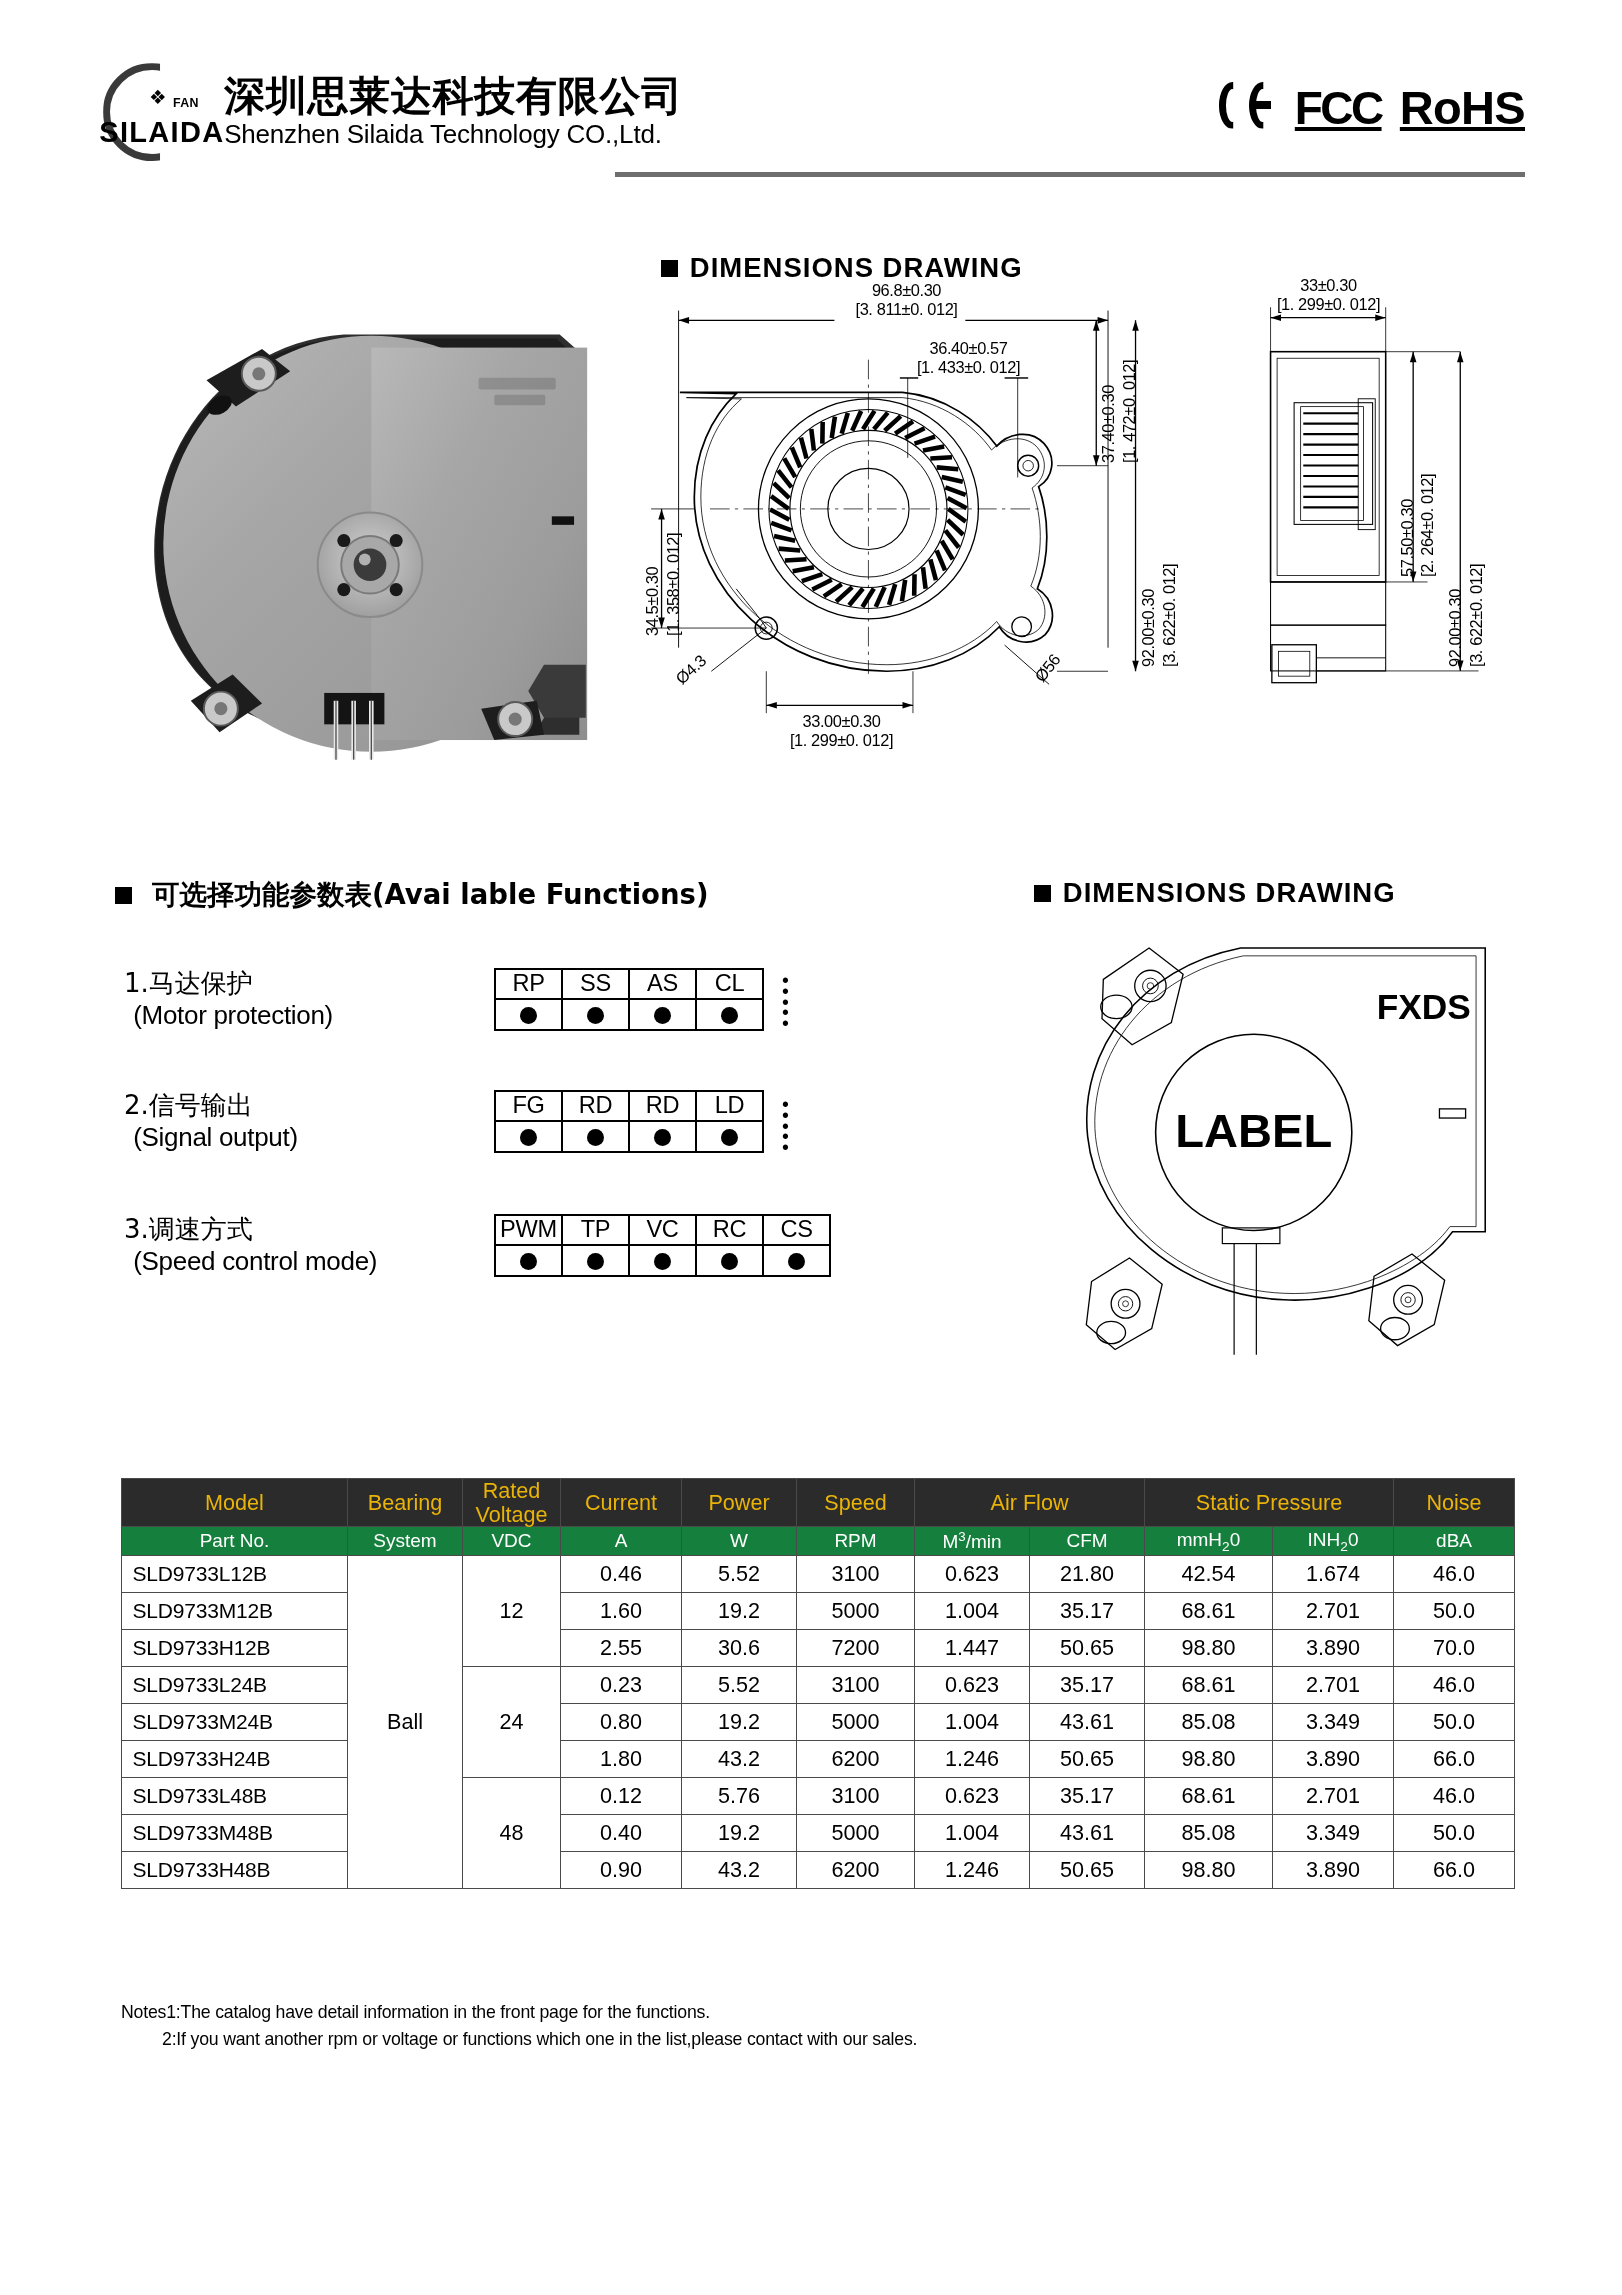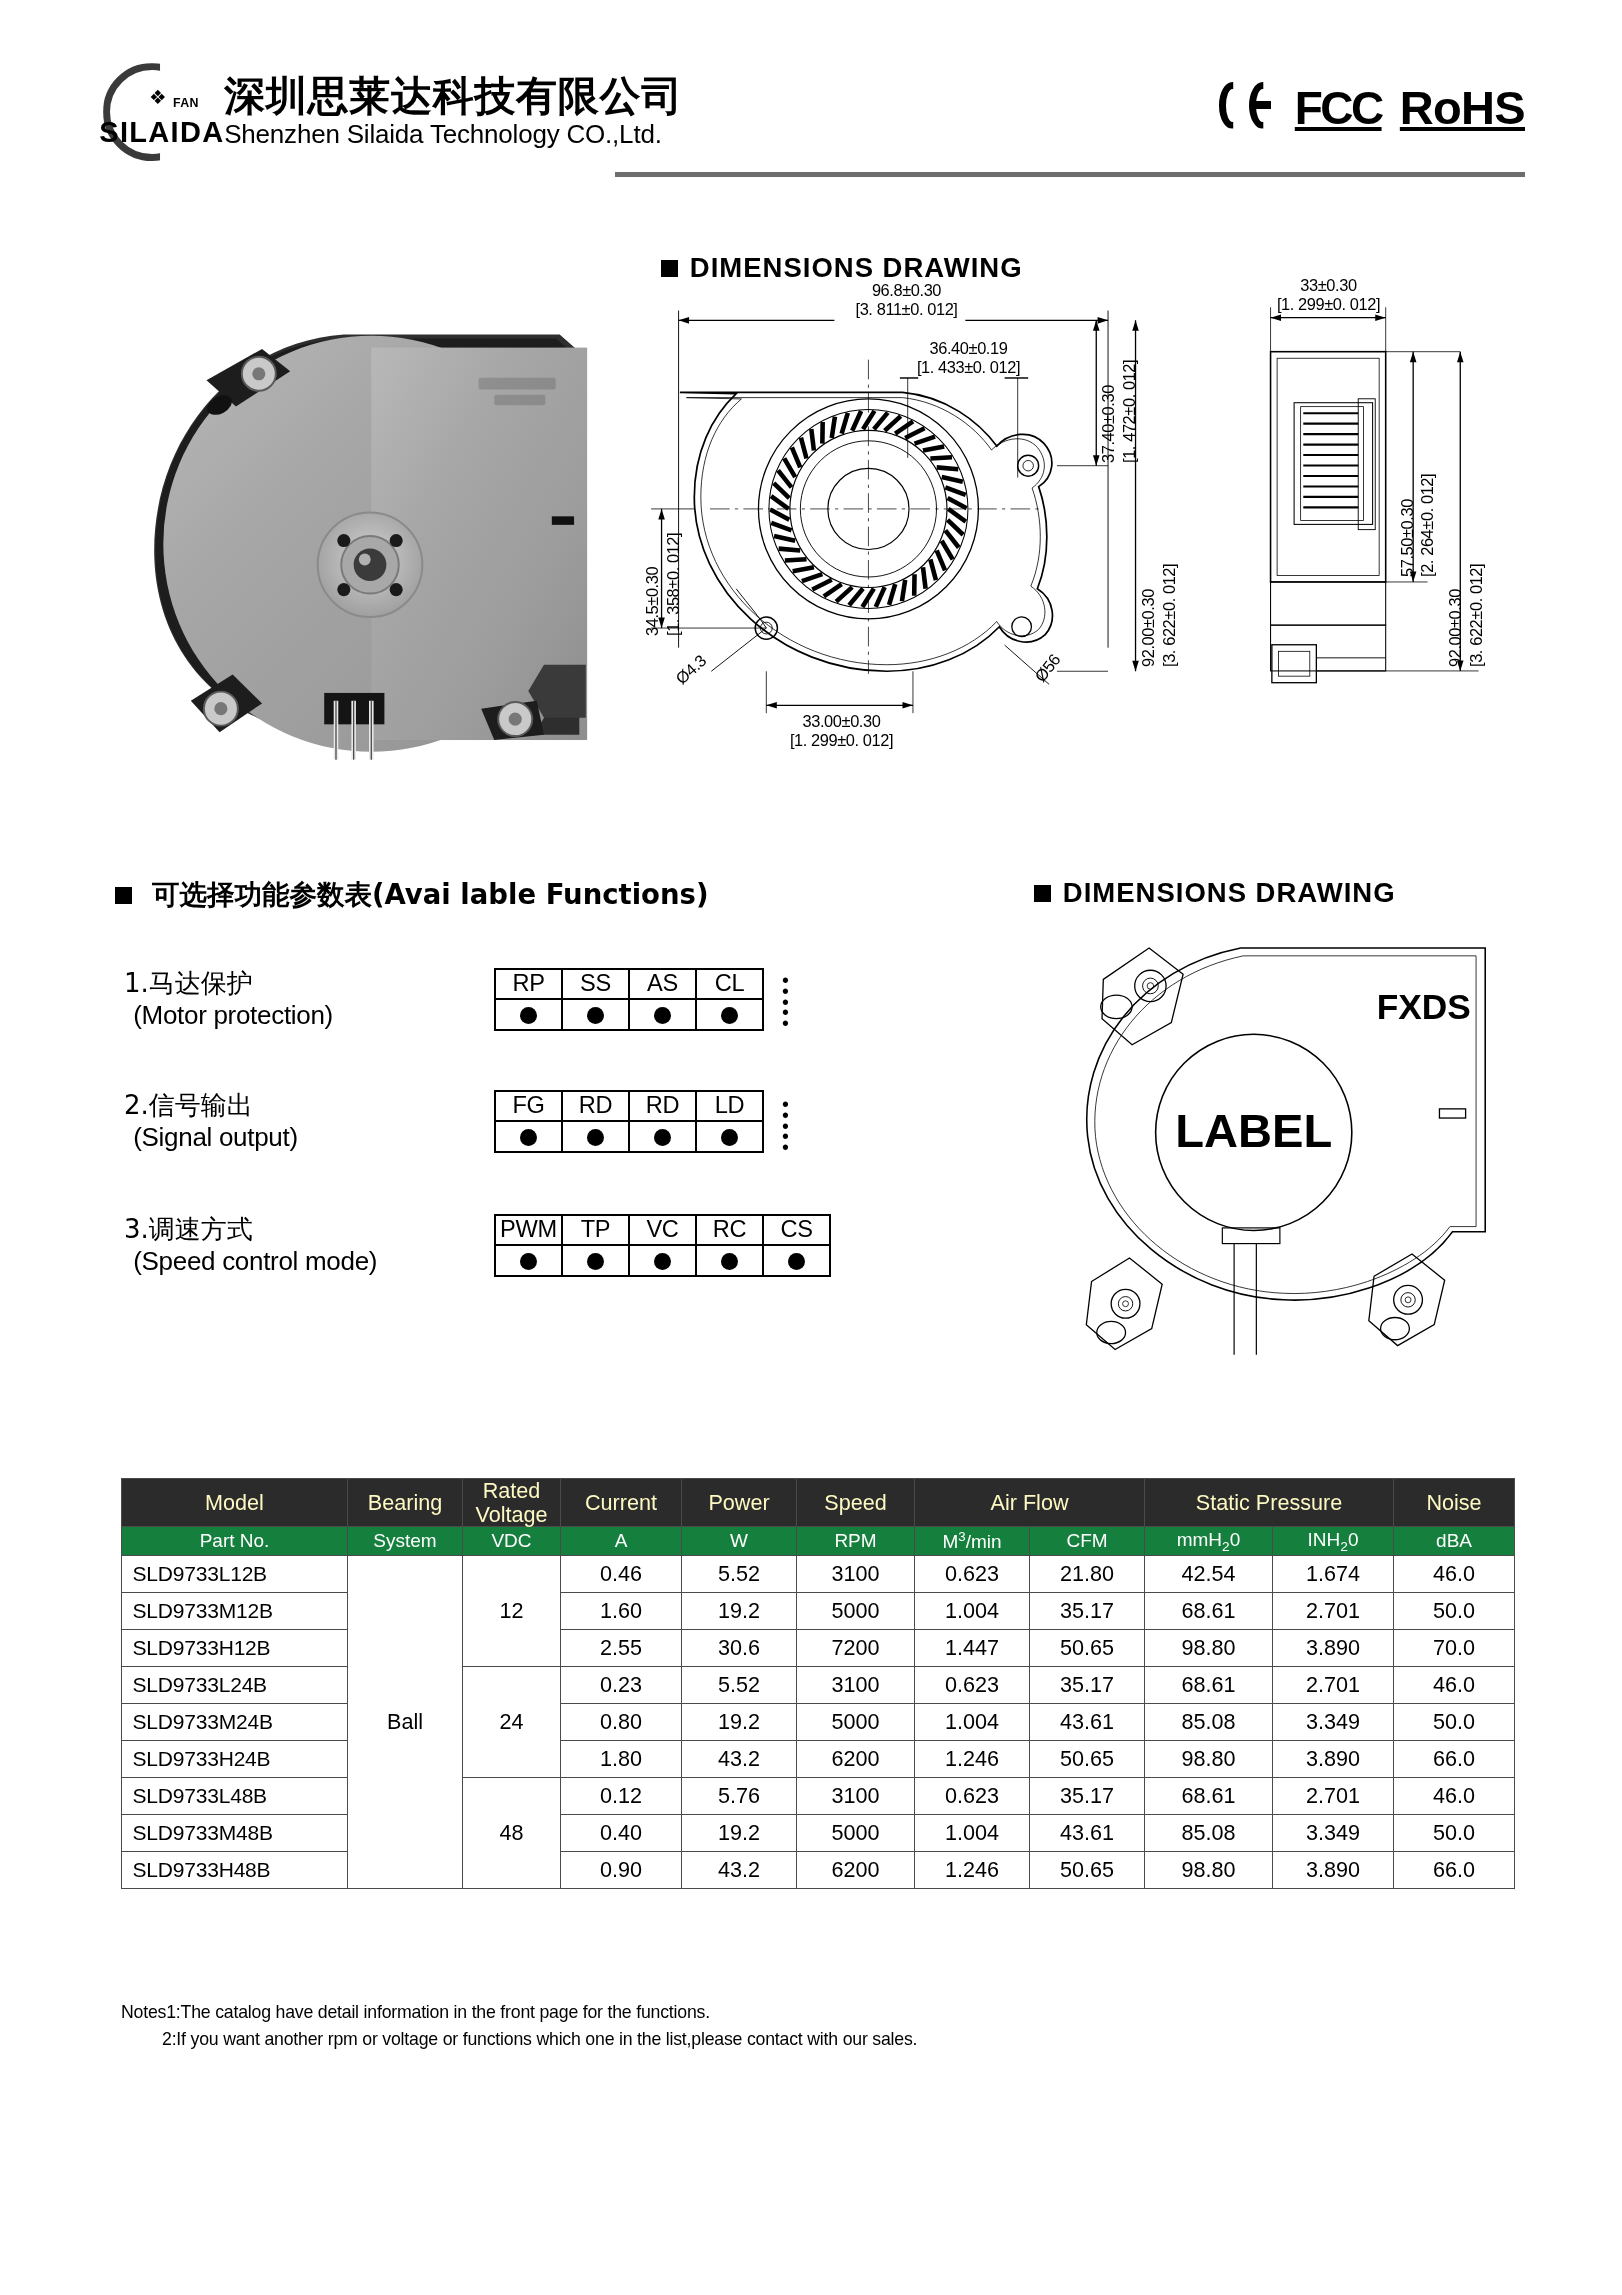--- a/index.html
+++ b/index.html
@@ -109,21 +109,21 @@
   .ovl { text-decoration: overline; }
 
   .dots-col { position: absolute; left: 782px; font-size: 19.6px; line-height: 0.55; letter-spacing: 0; }
 
   
   .spec { position: absolute; left: 121px; top: 1478px; width: 1391px; border-collapse: collapse; table-layout: fixed; }
   .spec th, .spec td {
     border: 1.3px solid #4a4a4a; text-align: center; padding: 0;
     font-family: "Liberation Sans", sans-serif;
   }
-  .spec thead tr.r1 th { background: #2b2b2b; color: #fef9c3; font-size: 21.6px; font-weight: normal; height: 48px; line-height: 1.08; }
+  .spec thead tr.r1 th { background: #2b2b2b; color: #eab308; font-size: 21.6px; font-weight: normal; height: 48px; line-height: 1.08; }
   .spec thead tr.r2 th { background: #15803d; color: #fff; font-size: 19px; font-weight: normal; height: 29px; }
   .spec tbody td { font-size: 21.6px; height: 37px; background: #fff; }
   .spec tbody td.model { text-align: left; padding-left: 10.5px; font-size: 21px; letter-spacing: -0.2px; }
   .sub { font-size: 0.72em; vertical-align: sub; }
   .sup { font-size: 0.7em; vertical-align: super; }
 
   
   .notes { position: absolute; left: 121px; top: 1999px; font-size: 17.7px; line-height: 1.55; letter-spacing: -0.2px; }
   .notes .n2 { padding-left: 41px; }
 </style>
@@ -371,21 +371,21 @@
         <polygon points="760,60 755,76 765,76"></polygon>
           <polygon points="760,596 755,580 765,580"></polygon>
       </g>
     </svg>
 
     <div class="dimtxt" style="left:203px; top:0px; text-align:center; width:131px;">
       <div>96.8±0.30</div>
       <div>[3. 811±0. 012]</div>
     </div>
     <div class="dimtxt" style="left:265px; top:58px; text-align:center; width:131px;">
-      <div>36.40±0.19</div>
+      <div>36.40±0.57</div>
       <div>[1. 433±0. 012]</div>
     </div>
     <div class="dimtxt vert" style="left:461px; top:182px;">
       <span>37.40±0.30</span>
     </div>
     <div class="dimtxt vert" style="left:482px; top:182px;">
       <span>[1. 472±0. 012]</span>
     </div>
     <div class="dimtxt vert" style="left:501px; top:386px;">
       <span>92.00±0.30</span>

